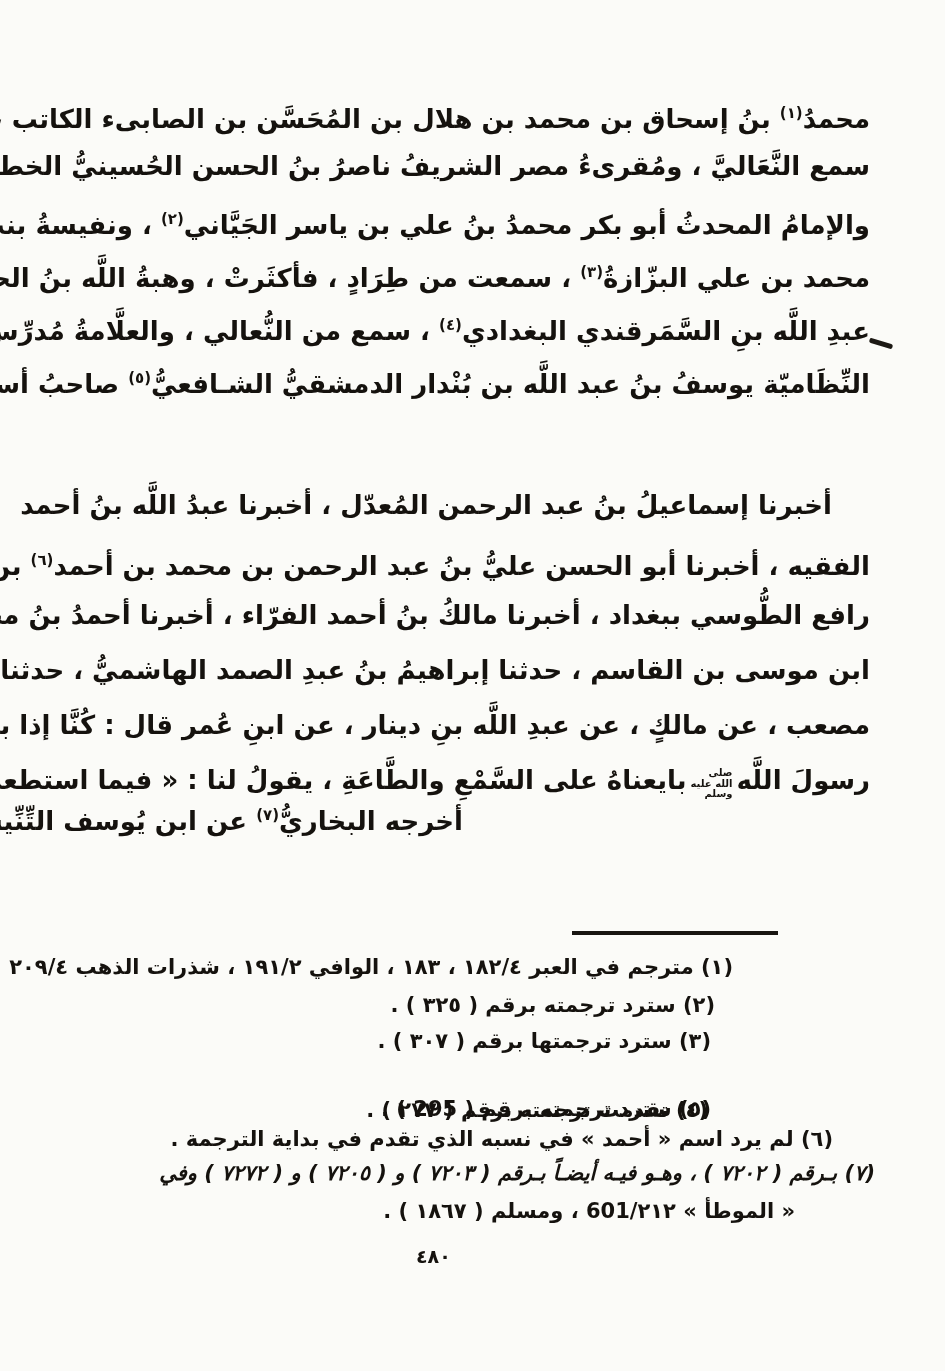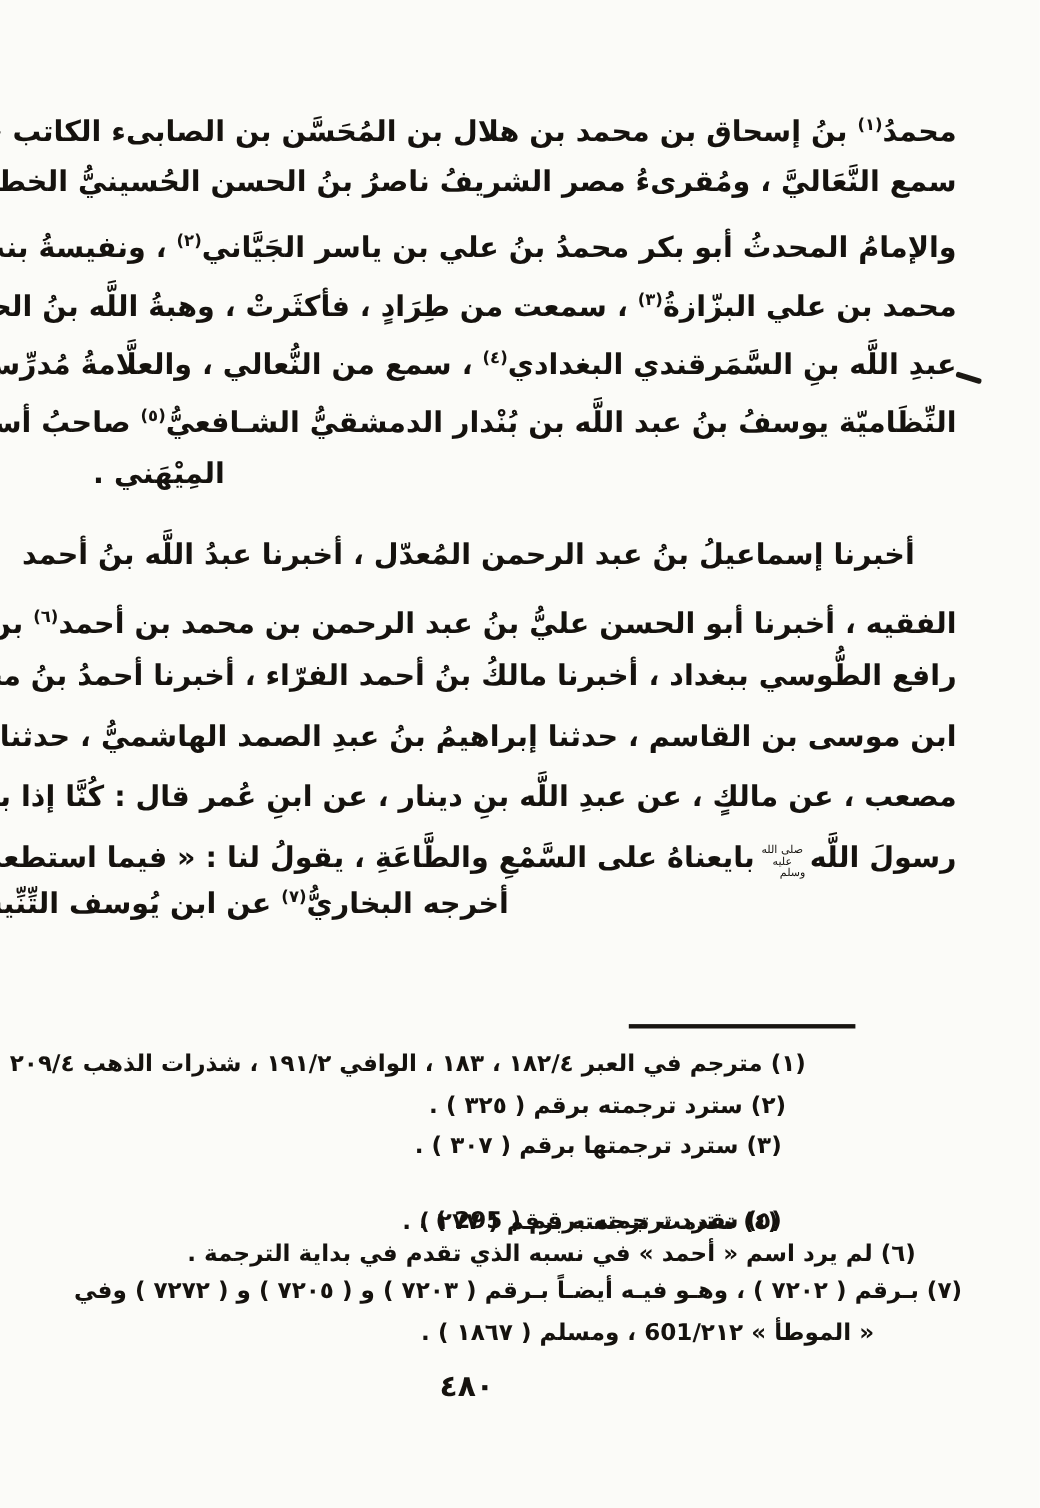--- a/index.html
+++ b/index.html
@@ -21,22 +21,22 @@
     font-size:26px;font-weight:700;
     white-space:nowrap;
   }
   #p2 .bline{height:55px;line-height:52px;}
   .j{text-align:justify;text-align-last:justify;}
   .last-left{text-align:left;text-align-last:left;}
   .indent1{padding-right:38px;text-align:right;text-align-last:right;}
   sup{font-size:15px;vertical-align:10px;letter-spacing:0;}
   .salawat{
     display:inline-block;width:42px;
-    font-size:10px;line-height:1.05;font-weight:400;
-    text-align:center;vertical-align:-8px;
+    font-size:10px;line-height:1.05;font-weight:700;
+    vertical-align:-8px;
     white-space:normal;letter-spacing:0;
     margin:0 4px;
   }
   
   #p3{
     position:absolute;top:806px;right:482px;
     font-size:26px;font-weight:700;white-space:nowrap;direction:rtl;
   }
   
   .rule{
@@ -46,46 +46,45 @@
   .fline{
     position:absolute;direction:rtl;white-space:nowrap;
     font-size:21px;font-weight:700;line-height:30px;
   }
   #f1{top:952px;right:212px;}
   #f2{top:990px;right:230px;}
   #f3{top:1026px;right:234px;}
   #f4{top:1060px;right:237px;margin-top:35px;}
   #f5{top:1094px;right:234px;}
   #f6{top:1124px;right:112px;}
-  #f7{top:1158px;right:70px;}
+  #f7{top:1158px;right:70px;font-style:italic;}
   #f8{top:1196px;right:150px;}
   
   .pagenum{
-    position:absolute;left:400px;top:1245px;
-    font-size:27px;font-weight:700;letter-spacing:2px;
+    position:absolute;left:416px;top:1245px;
+    font-size:19px;font-weight:700;letter-spacing:2px;
   }
   .artifact{
     position:absolute;left:869px;top:341px;
     width:24px;height:5px;background:#1c1914;
     transform:rotate(17deg);border-radius:2px;
   }
 </style>
 </head>
 <body>
 
 <div class="page">
 
   <section id="p1" class="tblock">
     <div class="bline j">محمدُ<sup>(١)</sup> بنُ إسحاق بن محمد بن هلال بن المُحَسَّن بن الصابىء الكاتب ،</div>
     <div class="bline j">سمع النَّعَاليَّ ، ومُقرىءُ مصر الشريفُ ناصرُ بنُ الحسن الحُسينيُّ الخطيبُ ،</div>
     <div class="bline j">والإمامُ المحدثُ أبو بكر محمدُ بنُ علي بن ياسر الجَيَّاني<sup>(٢)</sup> ، ونفيسةُ بنتُ</div>
     <div class="bline j">محمد بن علي البزّازةُ<sup>(٣)</sup> ، سمعت من طِرَادٍ ، فأكثَرتْ ، وهبةُ اللَّه بنُ الحافظ</div>
     <div class="bline j">عبدِ اللَّه بنِ السَّمَرقندي البغدادي<sup>(٤)</sup> ، سمع من النُّعالي ، والعلَّامةُ مُدرِّسُ</div>
     <div class="bline j">النِّظَاميّة يوسفُ بنُ عبد اللَّه بن بُنْدار الدمشقيُّ الشـافعيُّ<sup>(٥)</sup> صاحبُ أسعـدَ</div>
-    <div class="bline last-left">المِيْهَني .</div>
   </section>
 
   <section id="p2" class="tblock">
     <div class="bline indent1">أخبرنا إسماعيلُ بنُ عبد الرحمن المُعدّل ، أخبرنا عبدُ اللَّه بنُ أحمد</div>
     <div class="bline j">الفقيه ، أخبرنا أبو الحسن عليُّ بنُ عبد الرحمن بن محمد بن أحمد<sup>(٦)</sup> بن</div>
     <div class="bline j">رافع الطُّوسي ببغداد ، أخبرنا مالكُ بنُ أحمد الفرّاء ، أخبرنا أحمدُ بنُ محمد</div>
     <div class="bline j">ابن موسى بن القاسم ، حدثنا إبراهيمُ بنُ عبدِ الصمد الهاشميُّ ، حدثنا أبو</div>
     <div class="bline j">مصعب ، عن مالكٍ ، عن عبدِ اللَّه بنِ دينار ، عن ابنِ عُمر قال : كُنَّا إذا بايعْنا</div>
     <div class="bline j">
       <span>رسولَ اللَّه</span><span class="salawat">صلى الله عليه وسلم</span><span>بايعناهُ على السَّمْعِ والطَّاعَةِ ، يقولُ لنا : « فيما استطعتَ » .</span>

